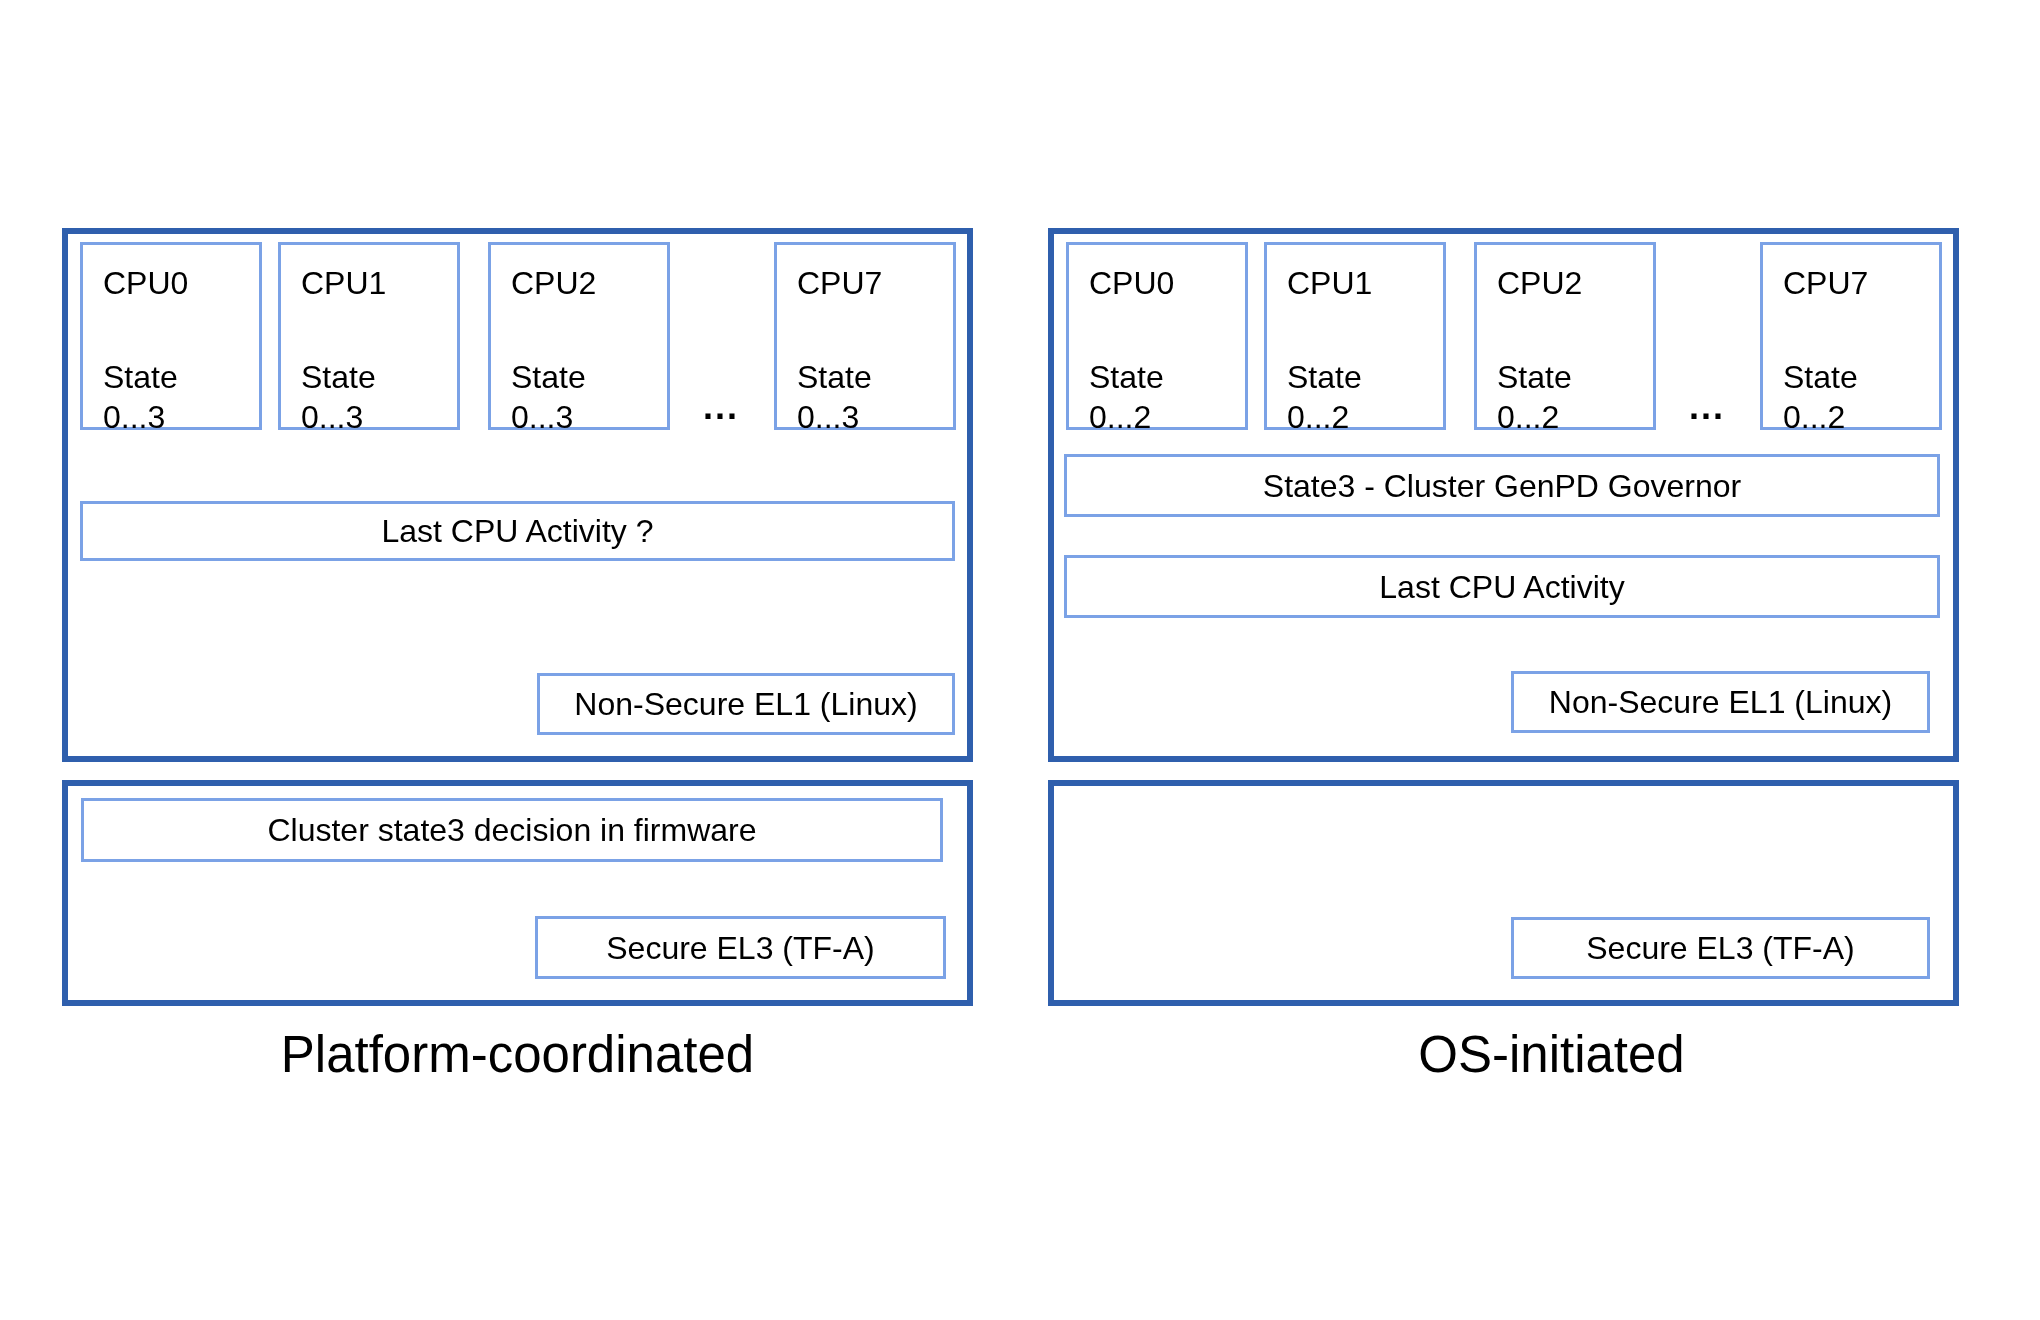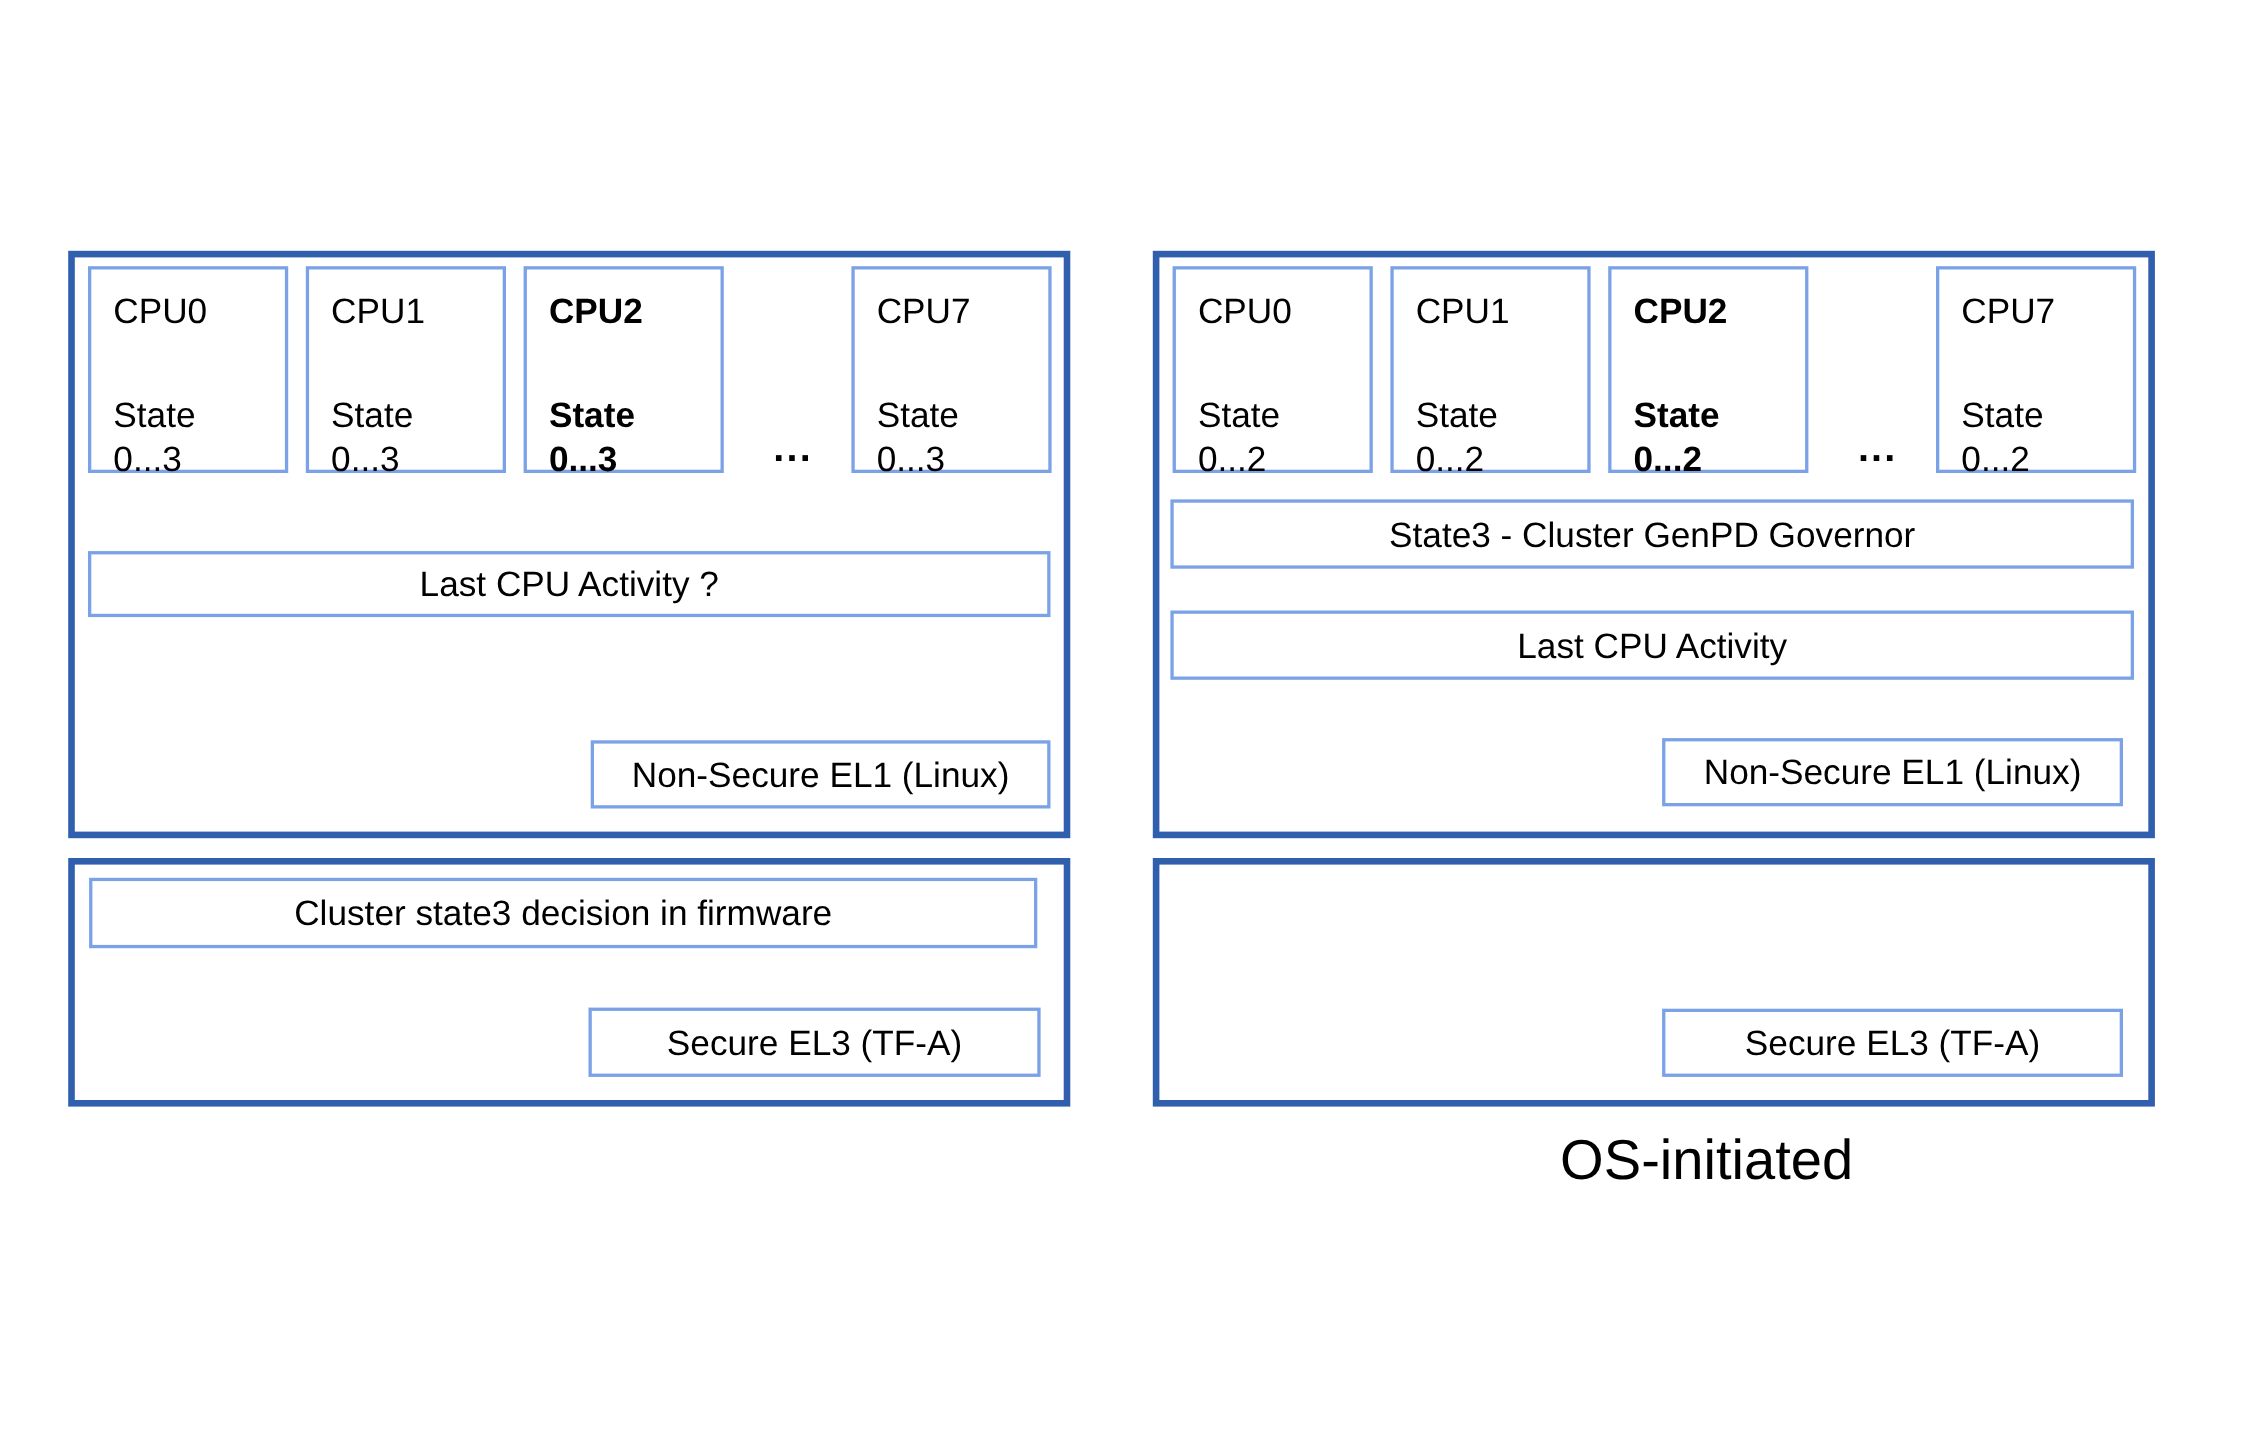--- a/index.html
+++ b/index.html
@@ -44,21 +44,21 @@
   .cpu{
     position:absolute;top:8px;width:182px;height:188px;
     border:3px solid var(--box-border);
     background:var(--canvas-bg);
     box-sizing:border-box;
     font-size:32px;line-height:1.25;
     padding:18px 0 0 20px;
   }
   .cpu .cpu-label{display:block;}
   .cpu .cpu-state{display:block;margin-top:54px;}
-  .cpu-0{left:12px;} .cpu-1{left:210px;} .cpu-2{left:408px;font-weight:bold;} .cpu-7{left:706px;}
+  .cpu-0{left:12px;} .cpu-1{left:210px;} .cpu-2{left:420px;} .cpu-7{left:706px;}
   .dots{
     position:absolute;left:608px;top:152px;width:90px;
     text-align:center;font-size:36px;font-weight:700;letter-spacing:2px;
   }
   
   .box-last-activity-left {left:12px; top:267px;width:875px;height:60px;}
   .box-el1-left           {left:469px;top:439px;width:418px;height:62px;}
   
   .box-firmware           {left:13px; top:12px; width:862px;height:64px;}
   .box-el3-left           {left:467px;top:130px;width:411px;height:63px;}
@@ -106,20 +106,21 @@
     </div>
     <div class="lightbox box-last-activity-left">Last CPU Activity ?</div>
     <div class="lightbox box-el1-left">Non-Secure EL1 (Linux)</div>
   </div>
 
   <div class="panel panel-leftbot">
     <div class="lightbox box-firmware">Cluster state3 decision in firmware</div>
     <div class="lightbox box-el3-left">Secure EL3 (TF-A)</div>
   </div>
 
+  <div class="caption caption-left">Platform-coordinated</div>
 
   <div class="panel panel-righttop">
     <div class="cpu cpu-0">
       <span class="cpu-label">CPU0</span>
       <span class="cpu-state">State</span>
       <span>0...2</span>
     </div>
     <div class="cpu cpu-1">
       <span class="cpu-label">CPU1</span>
       <span class="cpu-state">State</span>

